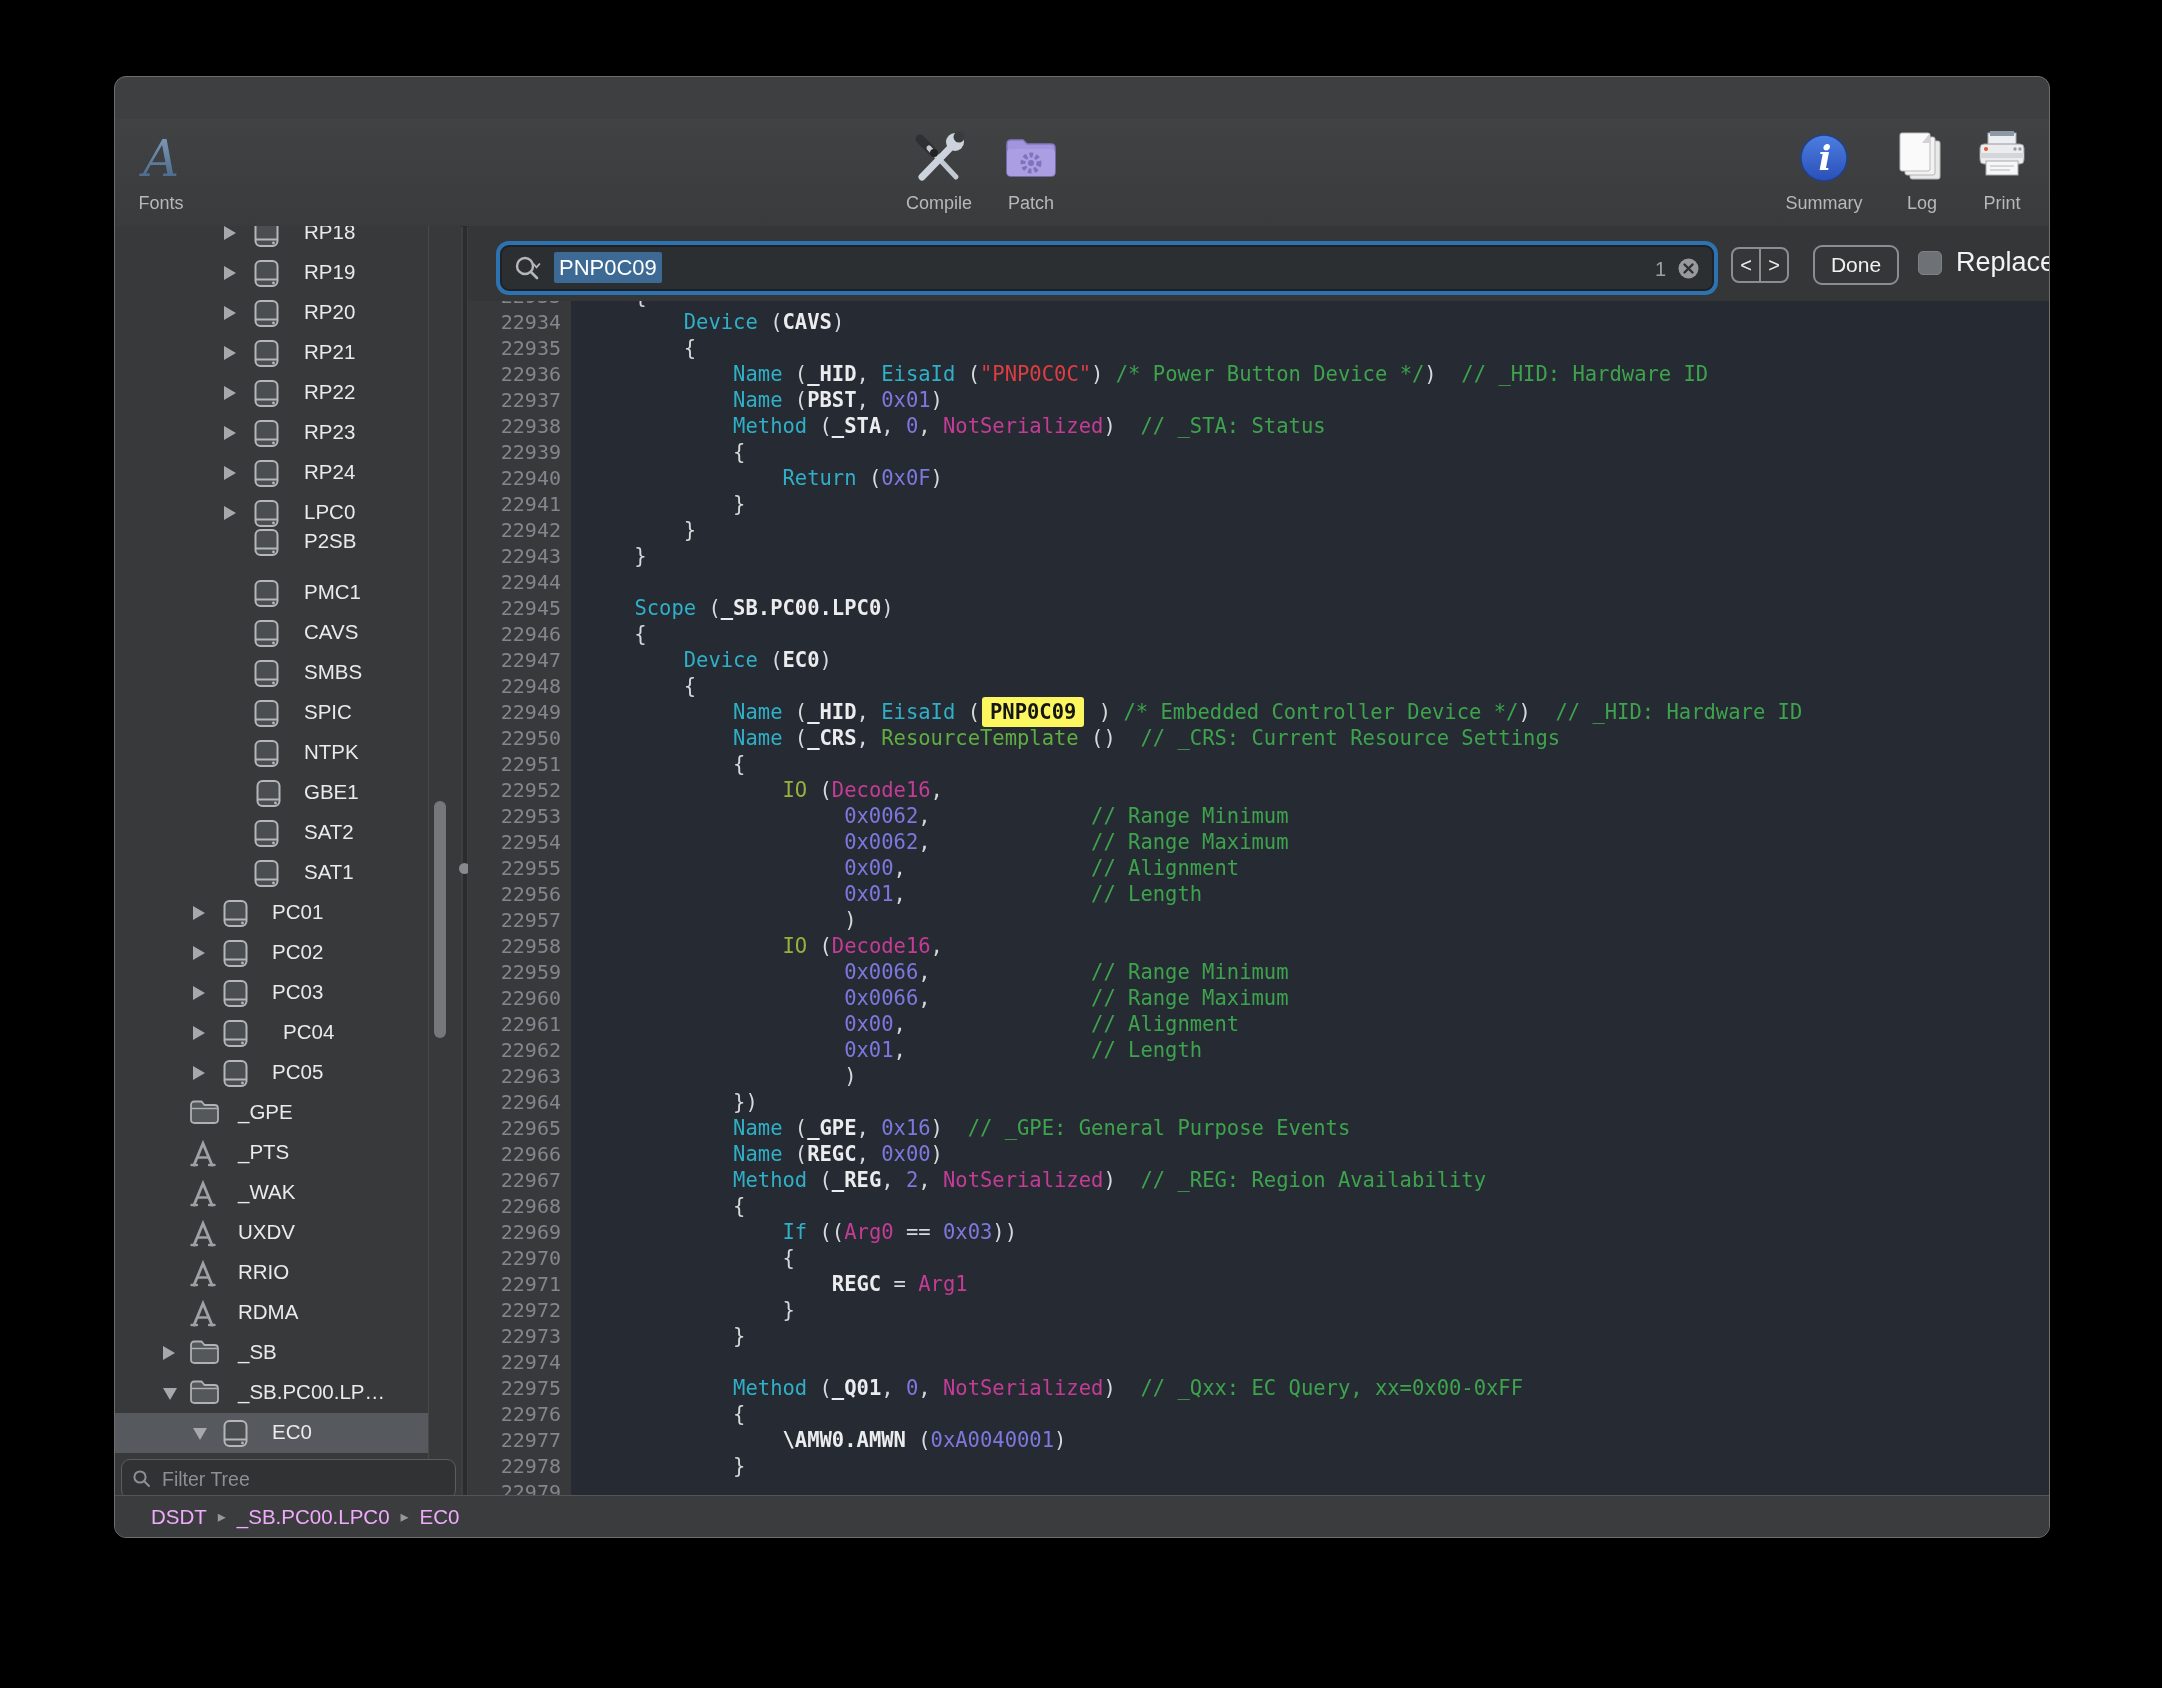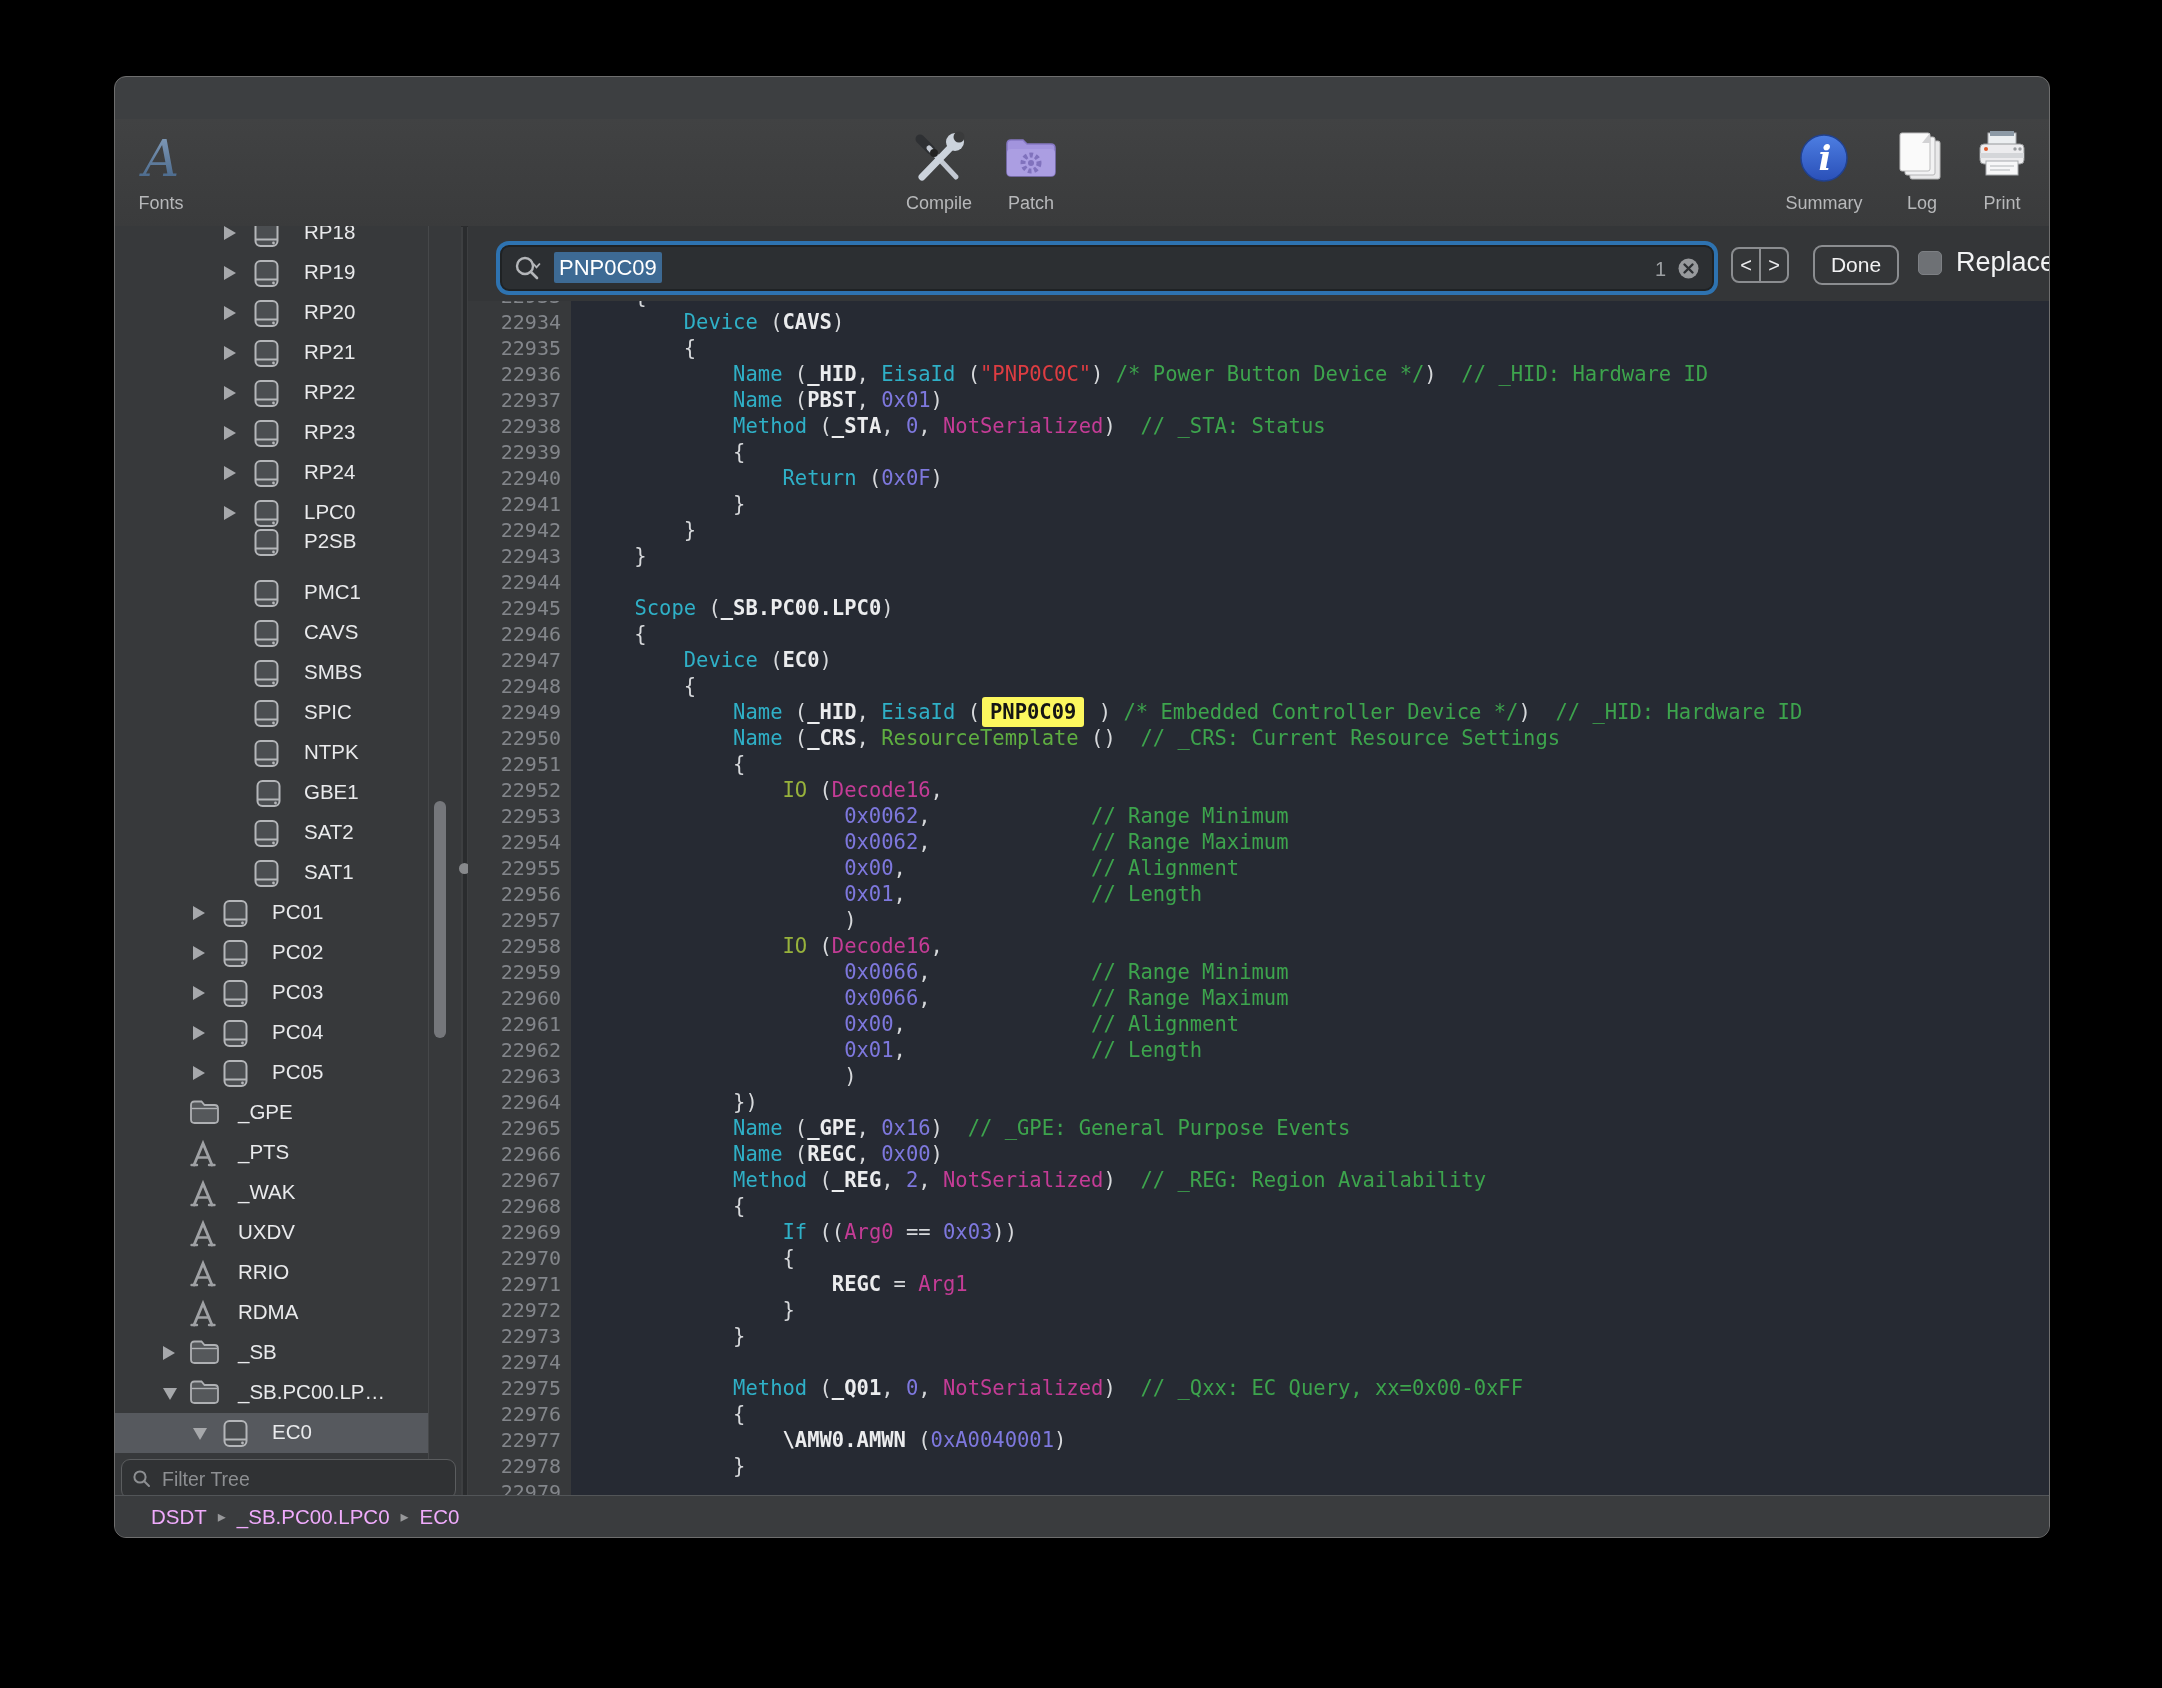--- a/index.html
+++ b/index.html
@@ -331,21 +331,21 @@
               </svg></span>
             <span class="t-label" style="left: 157px;">PC03</span>
           </div>
           <div class="tree-row" style="top: 787px;">
             <span class="tri c" style="left: 78px;"></span>
             <span class="t-ico" style="left: 107px;"><svg width="28" height="30" viewBox="0 0 28 30">
                 <rect x="2.5" y="2" width="22" height="25" rx="5" fill="#4b4e51" stroke="#b4b6b9" stroke-width="2"></rect>
                 <line x1="2.5" y1="20.5" x2="24.5" y2="20.5" stroke="#b4b6b9" stroke-width="2"></line>
                 <circle cx="20.5" cy="24" r="1.4" fill="#b4b6b9"></circle>
               </svg></span>
-            <span class="t-label" style="left: 157px;">PC04</span>
+            <span class="t-label" style="left: 168px;">PC04</span>
           </div>
           <div class="tree-row" style="top: 827px;">
             <span class="tri c" style="left: 78px;"></span>
             <span class="t-ico" style="left: 107px;"><svg width="28" height="30" viewBox="0 0 28 30">
                 <rect x="2.5" y="2" width="22" height="25" rx="5" fill="#4b4e51" stroke="#b4b6b9" stroke-width="2"></rect>
                 <line x1="2.5" y1="20.5" x2="24.5" y2="20.5" stroke="#b4b6b9" stroke-width="2"></line>
                 <circle cx="20.5" cy="24" r="1.4" fill="#b4b6b9"></circle>
               </svg></span>
             <span class="t-label" style="left: 157px;">PC05</span>
           </div>

